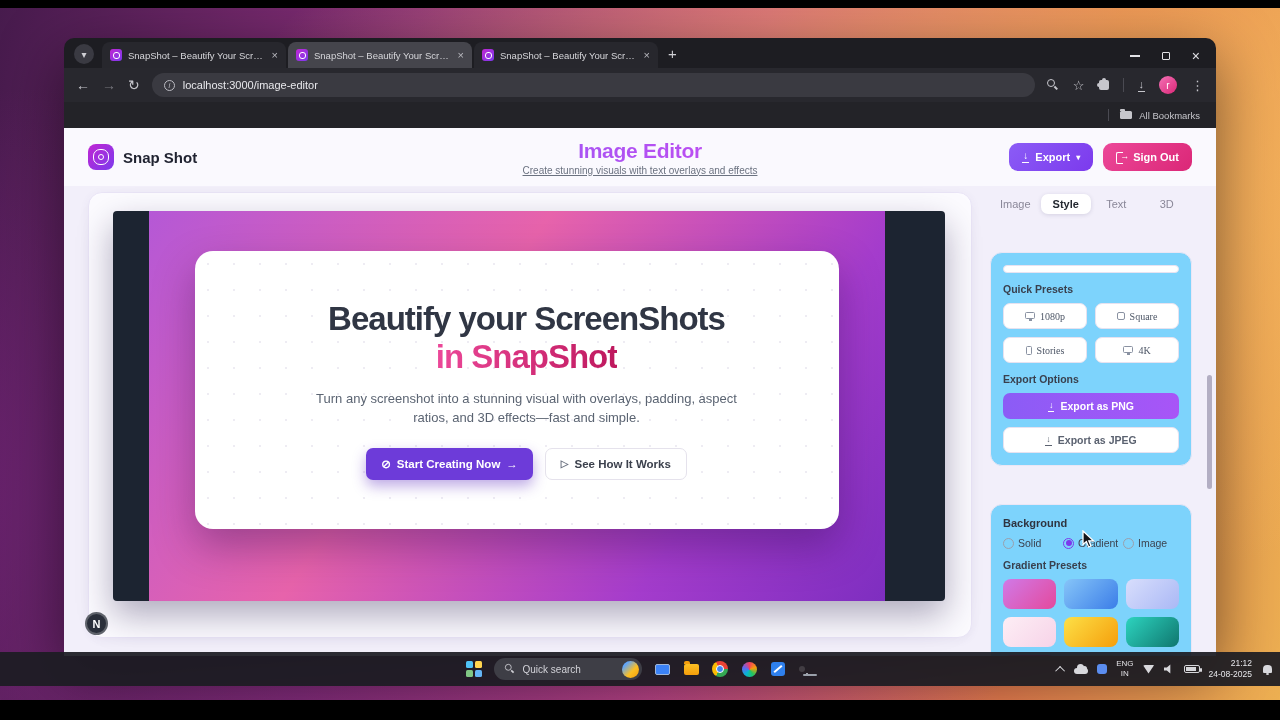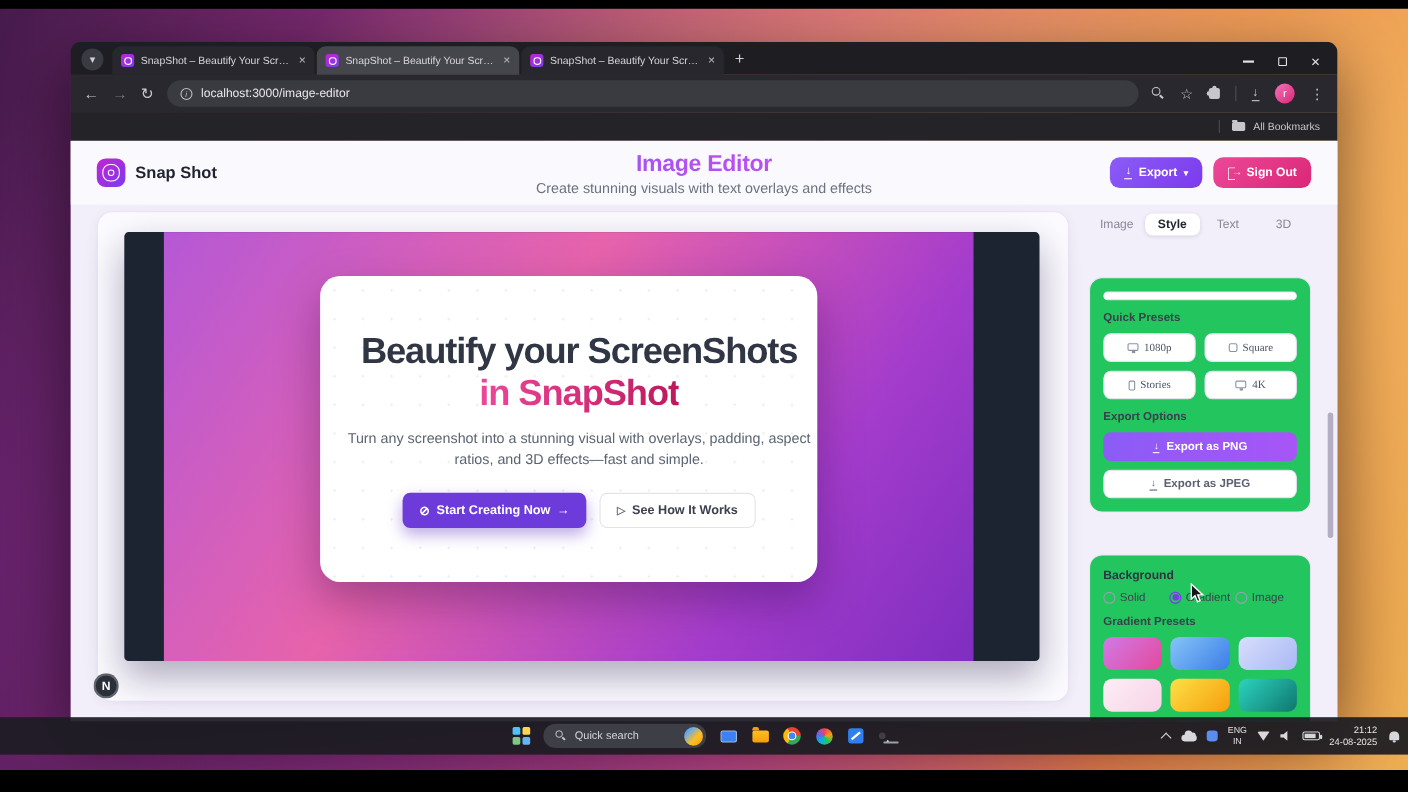--- a/index.html
+++ b/index.html
@@ -76,42 +76,42 @@
 
   .app-header { height:58px; display:flex; align-items:center; padding:0 24px; background:#faf9fe; }
   .brand { display:flex; align-items:center; gap:9px; width:258px; }
   .brand-icon { width:26px; height:26px; border-radius:8px; background:linear-gradient(135deg,#c026d3,#7c3aed); position:relative; }
   .brand-icon::before { content:""; position:absolute; inset:5px; border:1.5px solid #fff; border-radius:7px; }
   .brand-icon::after { content:""; position:absolute; left:10px; top:10px; width:4px; height:4px; border:1.5px solid #fff; border-radius:50%; }
   .brand-name { font-size:15px; font-weight:bold; color:#1f2230; }
   .header-center { flex:1; text-align:center; }
   .page-title { font-size:21px; font-weight:bold; letter-spacing:-0.3px;
     background:linear-gradient(90deg,#8b5cf6,#d946ef); -webkit-background-clip:text; background-clip:text; color:transparent; }
-  .page-subtitle { font-size:13px; color:#6b7280; margin-top:2px; }
+  .page-subtitle { font-size:10px; color:#6b7280; margin-top:2px;text-decoration:underline; }
   .header-actions { width:258px; display:flex; justify-content:flex-end; gap:10px; }
   .btn-export { display:flex; align-items:center; gap:6px; background:linear-gradient(135deg,#8b5cf6,#7c3aed);
     color:#fff; font-size:11px; font-weight:bold; padding:8px 13px; border-radius:9px; }
   .btn-signout { display:flex; align-items:center; gap:6px; background:linear-gradient(135deg,#ec4899,#db2777);
     color:#fff; font-size:11px; font-weight:bold; padding:8px 13px; border-radius:9px; }
   .dl-white { border-bottom:1.5px solid #fff; padding:0 1px 1px; font-size:10px; line-height:1; }
   .logout-ic { position:relative; width:11px; height:11px; }
   .logout-ic::before { content:""; position:absolute; left:0; top:0.5px; width:6px; height:10px;
     border:1.5px solid #fff; border-right:0; border-radius:2px 0 0 2px; }
   .logout-ic::after { content:"→"; position:absolute; left:4px; top:-0.5px; font-size:9px; color:#fff; }
   .chev-sm { font-size:8px; }
 
   .app-main { display:flex; gap:18px; padding:6px 24px 0; }
 
   .canvas-card { flex:1; height:446px; background:#fcfbff; border:1px solid #e9e4f6; border-radius:14px;
     position:relative; box-shadow:0 2px 10px rgba(80,60,140,.06); }
   .preview { position:absolute; left:24px; right:26px; top:18px; bottom:36px; background:#1c2431;
     border-radius:4px; overflow:hidden; box-shadow:0 14px 34px rgba(30,18,64,.35); }
   .preview-grad { position:absolute; top:0; bottom:0; left:36px; right:60px;
     background:linear-gradient(125deg,#b558d6 0%,#e763ab 40%,#a43ccc 75%,#7e2ec0 100%); }
-  .hero { position:absolute; left:50%; transform:translateX(-50%); top:40px; width:452px; height:278px;
+  .hero { position:absolute; left:50%; transform:translateX(-50%); top:40px; width:644px; height:278px;
     background:#fff; border-radius:18px; box-shadow:0 18px 40px rgba(40,10,70,.35);
     display:flex; flex-direction:column; align-items:center; justify-content:center; text-align:center;padding-left:19px; }
   .hero::before { content:""; position:absolute; inset:0; border-radius:18px;
     background-image:radial-gradient(#cfc9df 1px, transparent 1.2px); background-size:26px 26px; opacity:.35; }
   .hero > * { position:relative; }
   .hero-t1 { font-size:33px; font-weight:bold; letter-spacing:-1px; color:#303644; line-height:1.15; }
   .hero-t2 { font-size:33px; font-weight:bold; letter-spacing:-1px; line-height:1.15;
     background:linear-gradient(90deg,#ec4899,#be185d); -webkit-background-clip:text; background-clip:text; color:transparent; }
   .hero-desc { font-size:13px; color:#5b6472; line-height:1.5; width:434px; margin-top:13px; }
   .hero-btns { display:flex; gap:12px; margin-top:20px; }
@@ -123,21 +123,21 @@
   .watermark { position:absolute; left:-4px; bottom:2px; width:23px; height:23px; border-radius:50%;
     background:#2a2f3a; border:2px solid rgba(255,255,255,.25); color:#fff; font-size:11px; font-weight:bold;
     display:flex; align-items:center; justify-content:center; }
 
   
   .side-panel { width:202px; display:flex; flex-direction:column;gap:28px; }
   .panel-tabs { display:flex; align-items:center; height:24px; margin-bottom:8px; }
   .panel-tab { flex:1; text-align:center; font-size:11px; color:#8a8798; padding:4px 0; }
   .panel-tab.active { background:#fff; border-radius:7px; box-shadow:0 1px 4px rgba(50,40,90,.15);
     color:#23272f; font-weight:bold; }
-  .panel-card { background:#22c55e; border:1px solid #eae6f5; border-radius:12px; padding:12px; }
+  .panel-card { background:#7dd3fc; border:1px solid #eae6f5; border-radius:12px; padding:12px; }
   .card-style { margin-bottom:10px; }
   .sliver { height:8px; background:#fff; border:1px solid #e7e3f1; border-radius:6px; }
   .section-label { font-size:10.5px; font-weight:bold; color:#39404e; margin:10px 0 8px; }
   .section-label.first { margin-top:10px; }
   .preset-grid { display:grid; grid-template-columns:1fr 1fr; gap:8px;font-family:Liberation Serif, serif; }
   .preset-btn { height:26px; background:#fff; border:1px solid #e6e2f0; border-radius:7px;
     display:flex; align-items:center; justify-content:center; gap:5px; font-size:10px; color:#4c5565; }
   .ic-mon { width:10px; height:7px; border:1.2px solid #8a92a2; border-radius:1.5px; position:relative; margin-bottom:2px; }
   .ic-mon::after { content:""; position:absolute; left:2.5px; bottom:-3px; width:3px; height:1.2px; background:#8a92a2; }
   .ic-sq { width:8px; height:8px; border:1.2px solid #8a92a2; border-radius:2px; }

